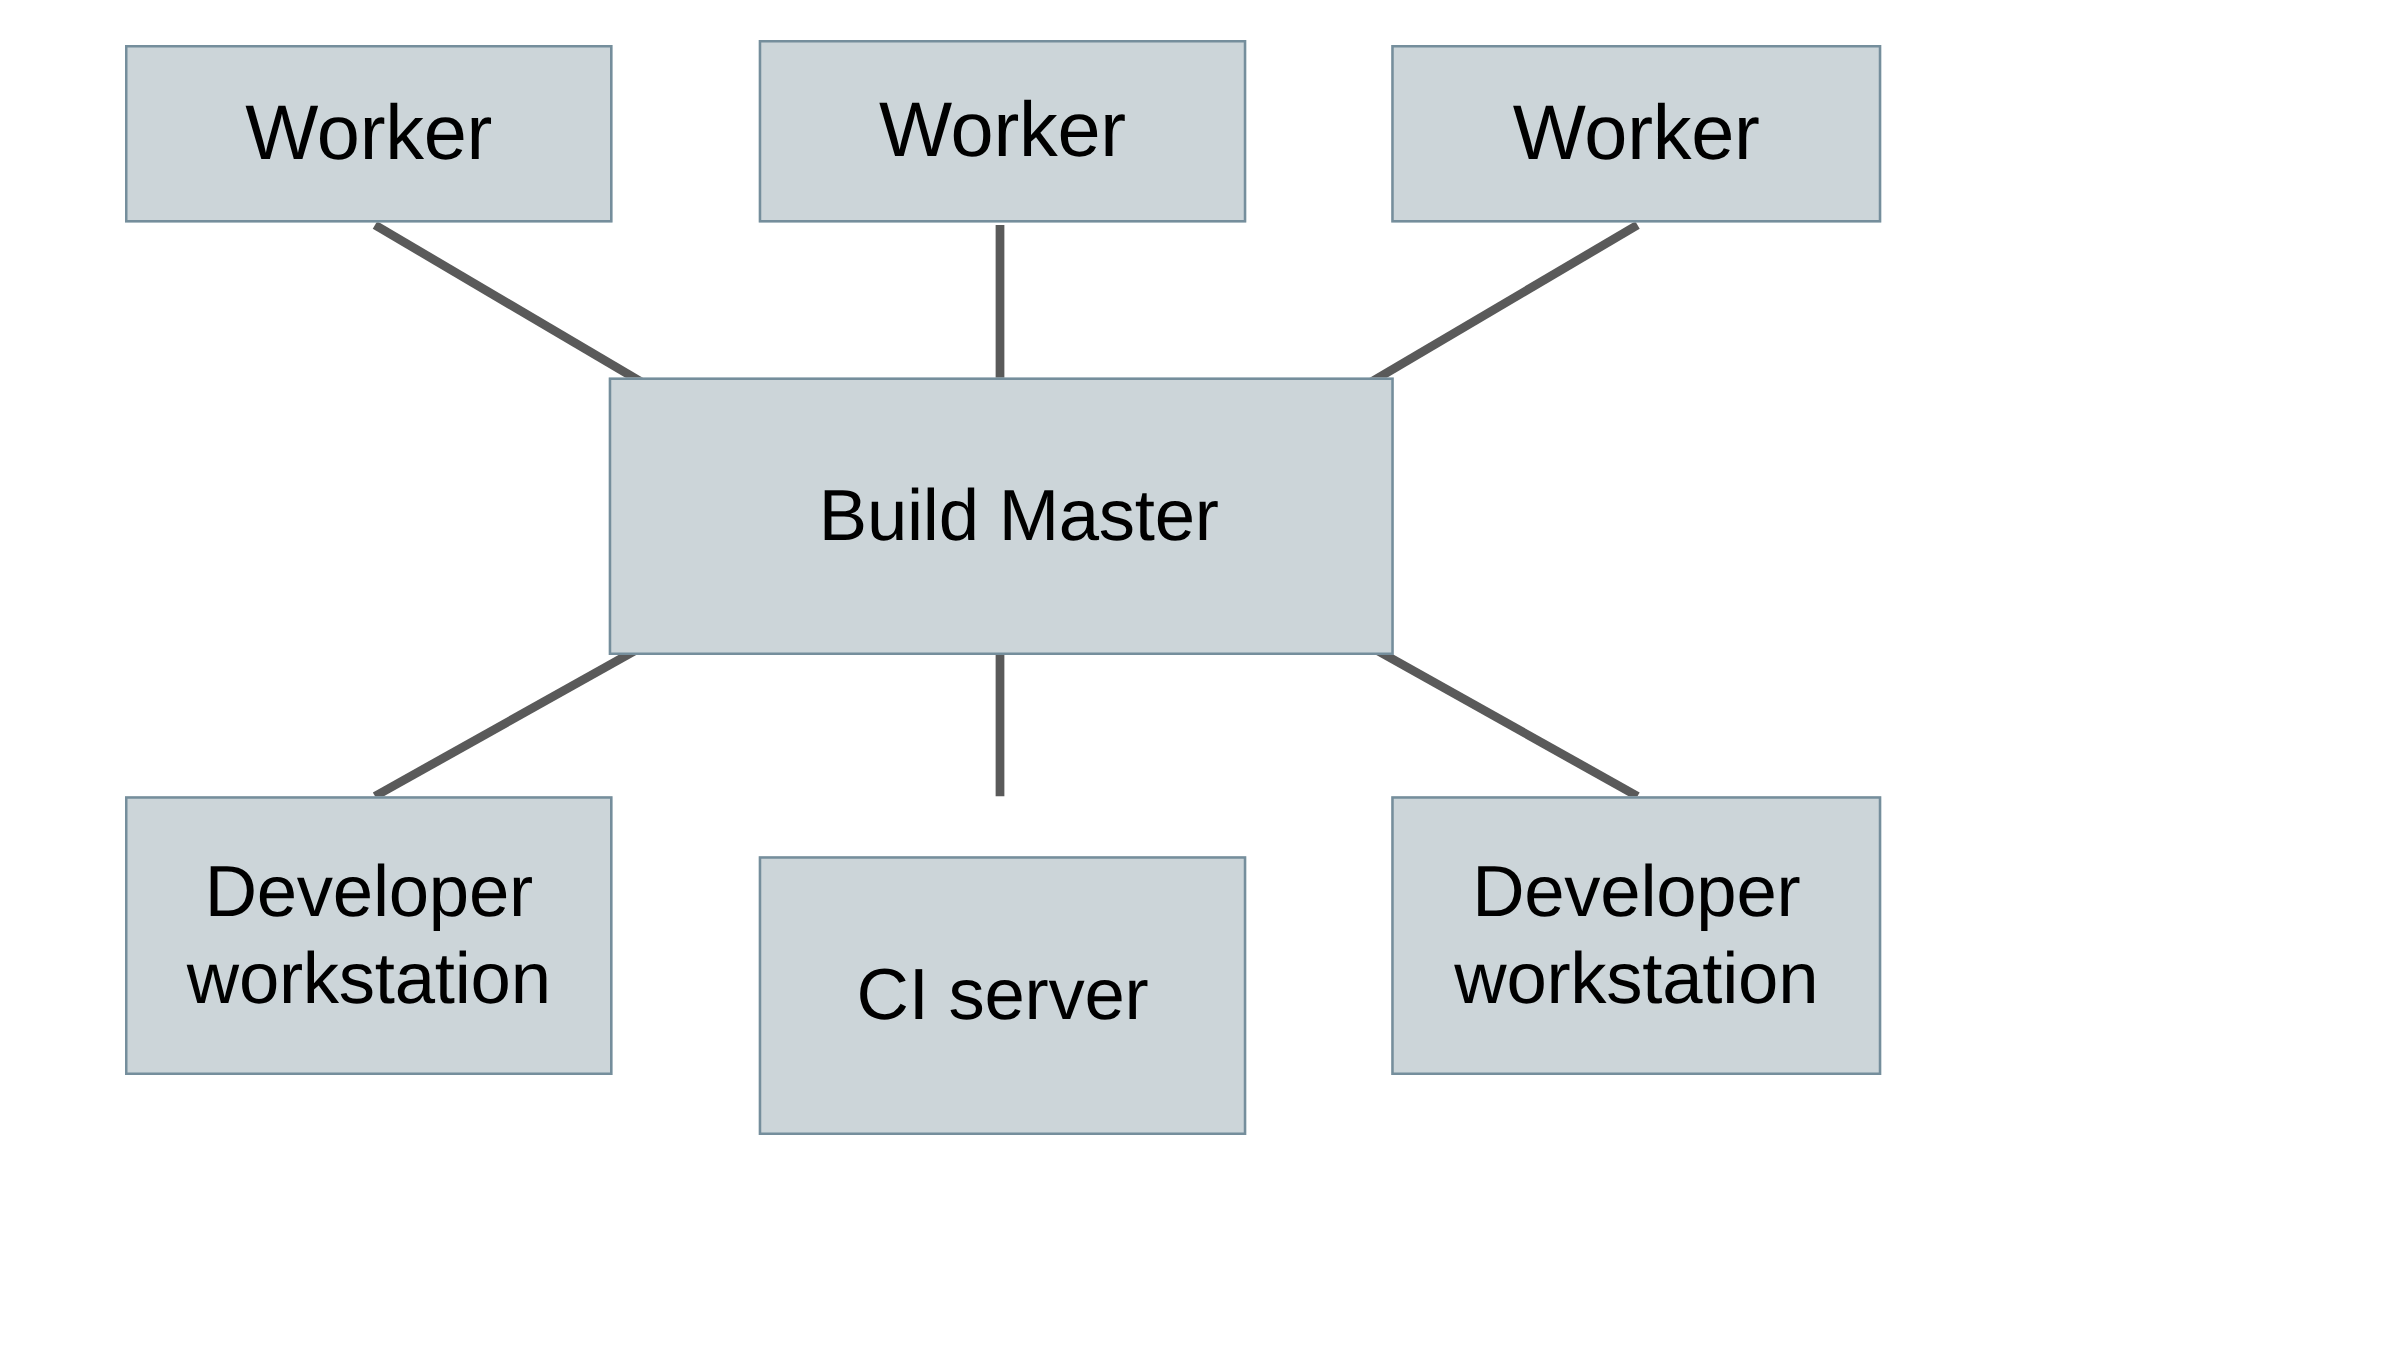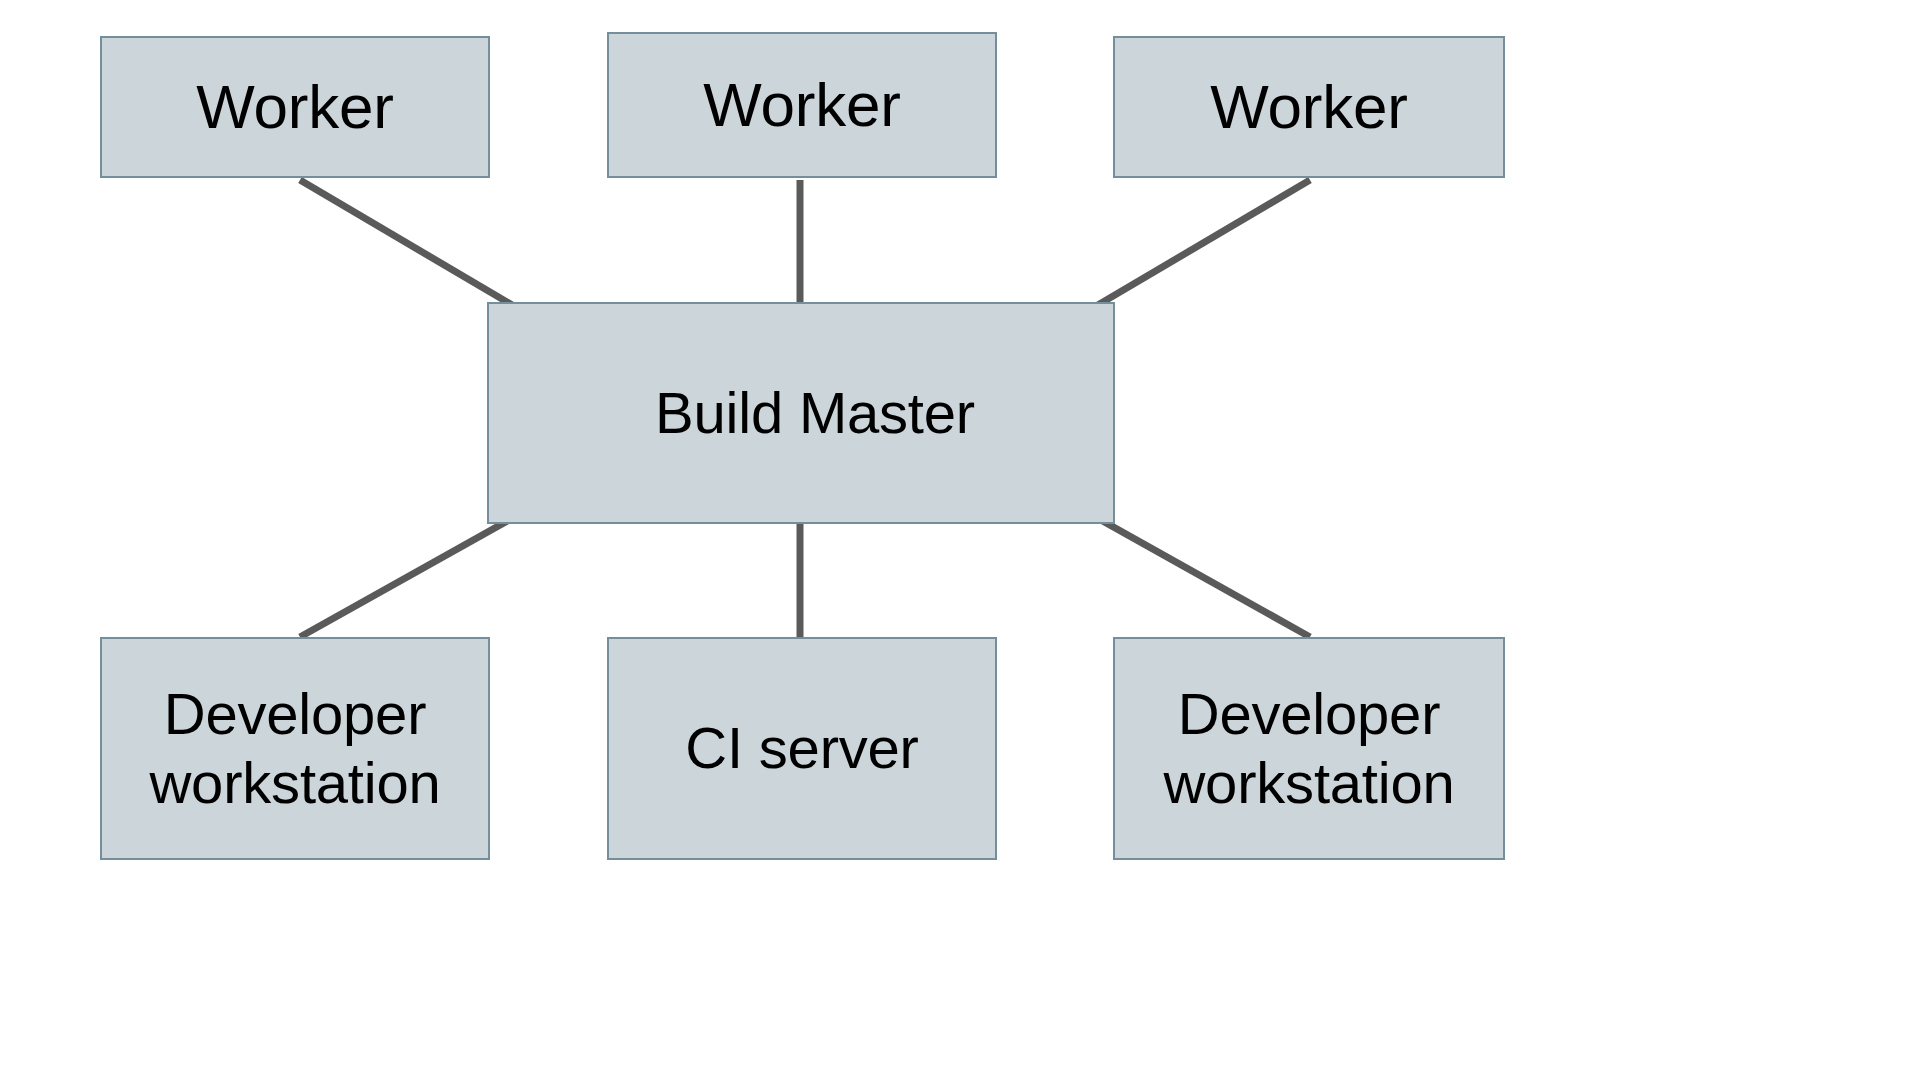--- a/index.html
+++ b/index.html
@@ -111,21 +111,21 @@
 
   <div class="node build-master" style="background: rgb(204, 213, 217); border-color: rgb(117, 142, 156); color: rgb(0, 0, 0); padding-left: 28px;">
     <span class="node-label">Build Master</span>
   </div>
 
   <div class="node dev-left" style="background: rgb(204, 213, 217); border-color: rgb(117, 142, 156); color: rgb(0, 0, 0);">
     <span class="node-label">Developer
 workstation</span>
   </div>
 
-  <div class="node ci-server" style="background: rgb(204, 213, 217); border-color: rgb(117, 142, 156); color: rgb(0, 0, 0);">
+  <div class="node ci-server" style="background: rgb(204, 213, 217); border-color: rgb(117, 142, 156); color: rgb(0, 0, 0); margin-top: 48px;">
     <span class="node-label">CI server</span>
   </div>
 
   <div class="node dev-right" style="background: rgb(204, 213, 217); border-color: rgb(117, 142, 156); color: rgb(0, 0, 0);">
     <span class="node-label">Developer
 workstation</span>
   </div>
 
 </div>
 

